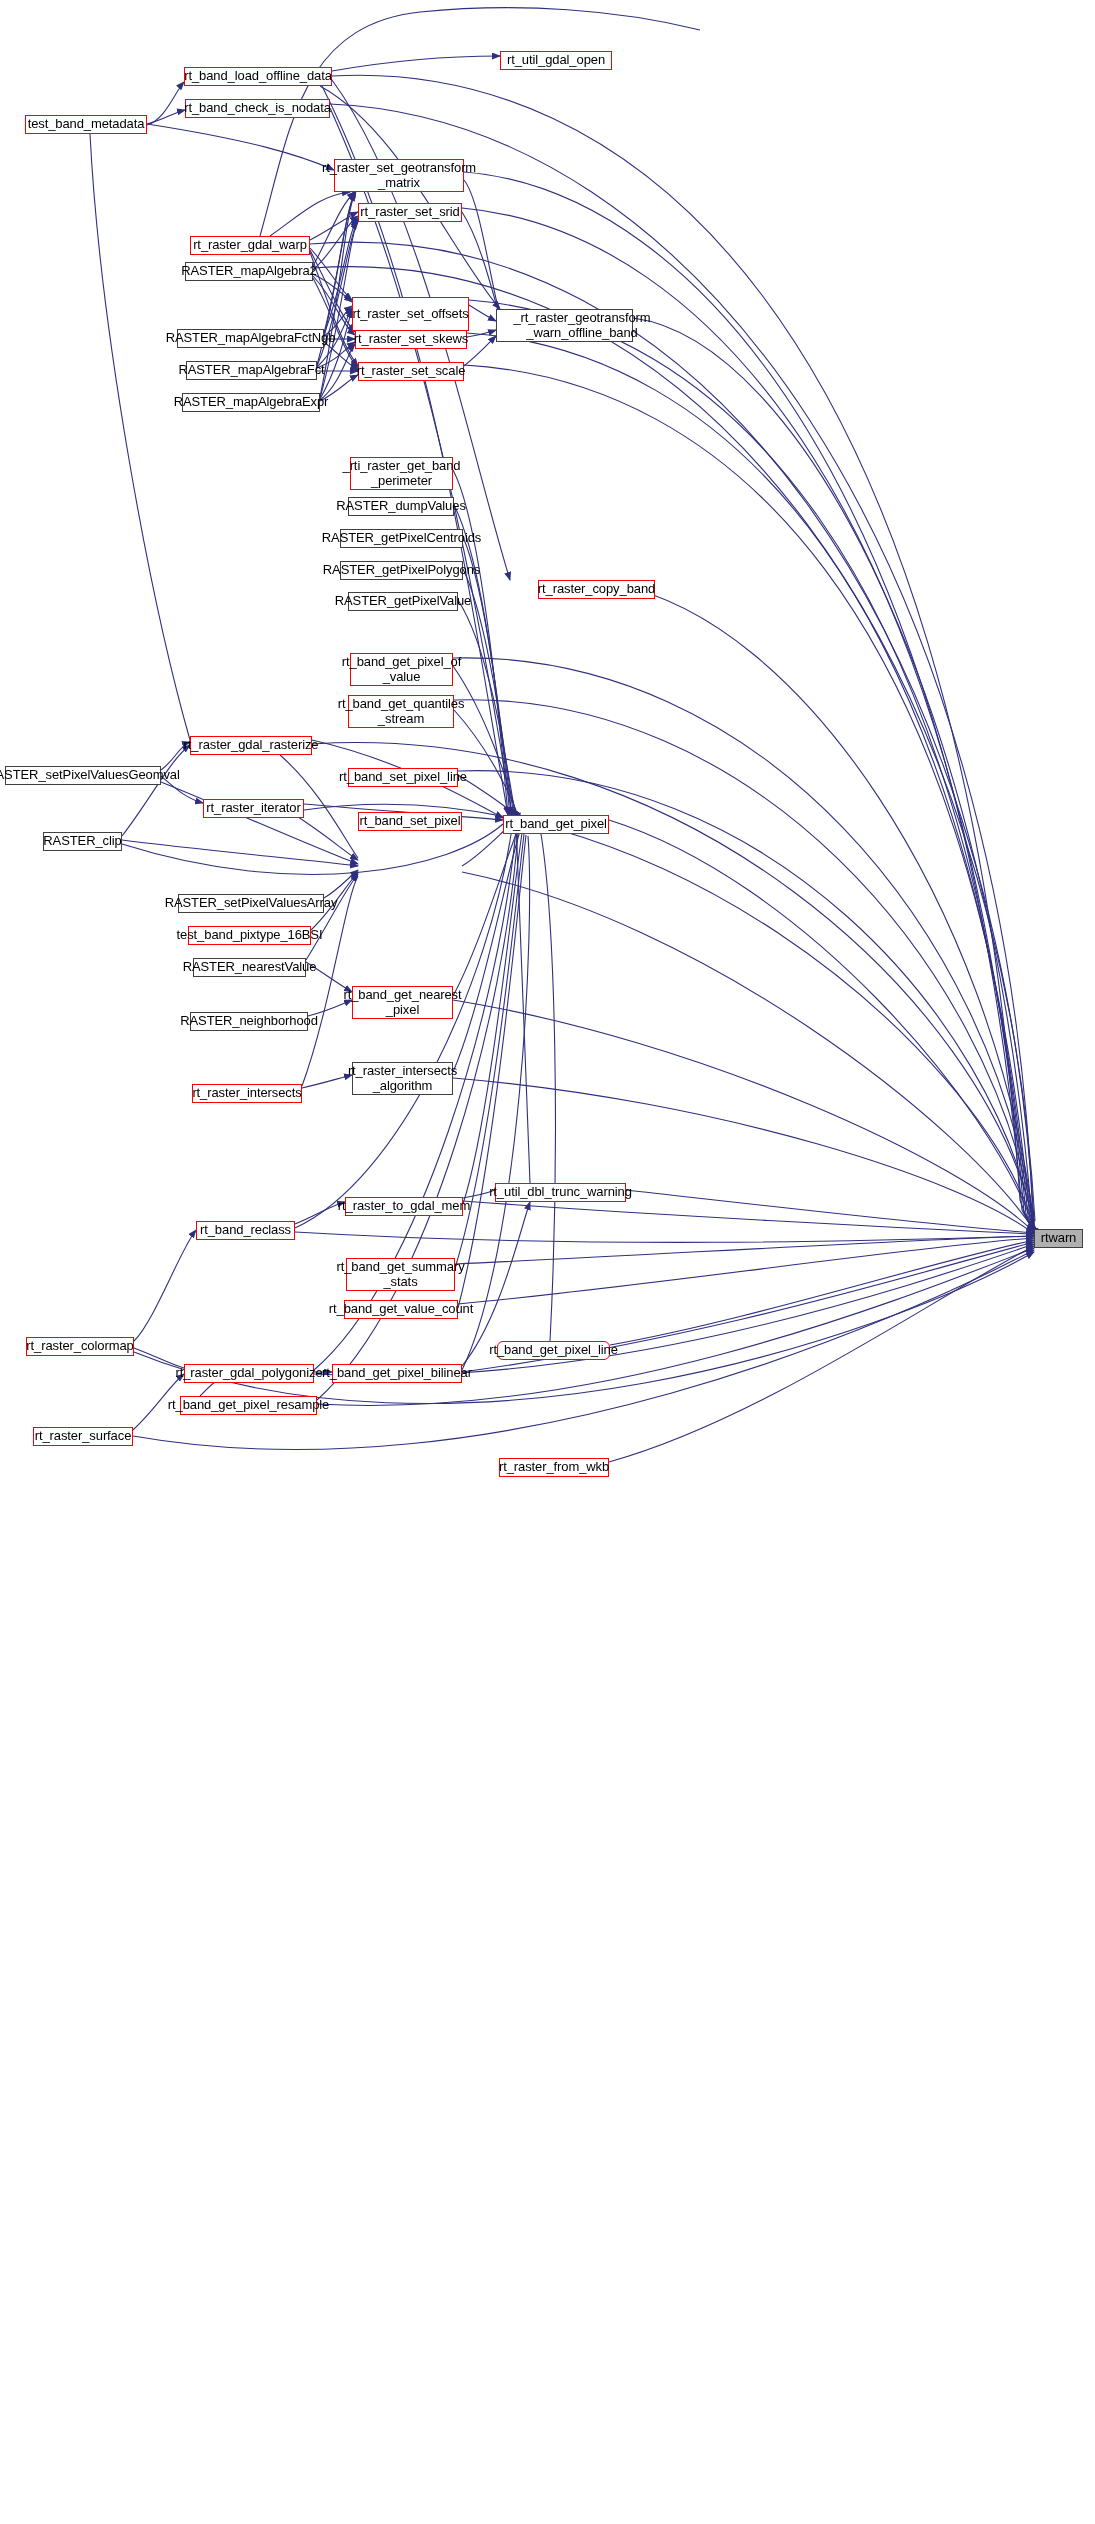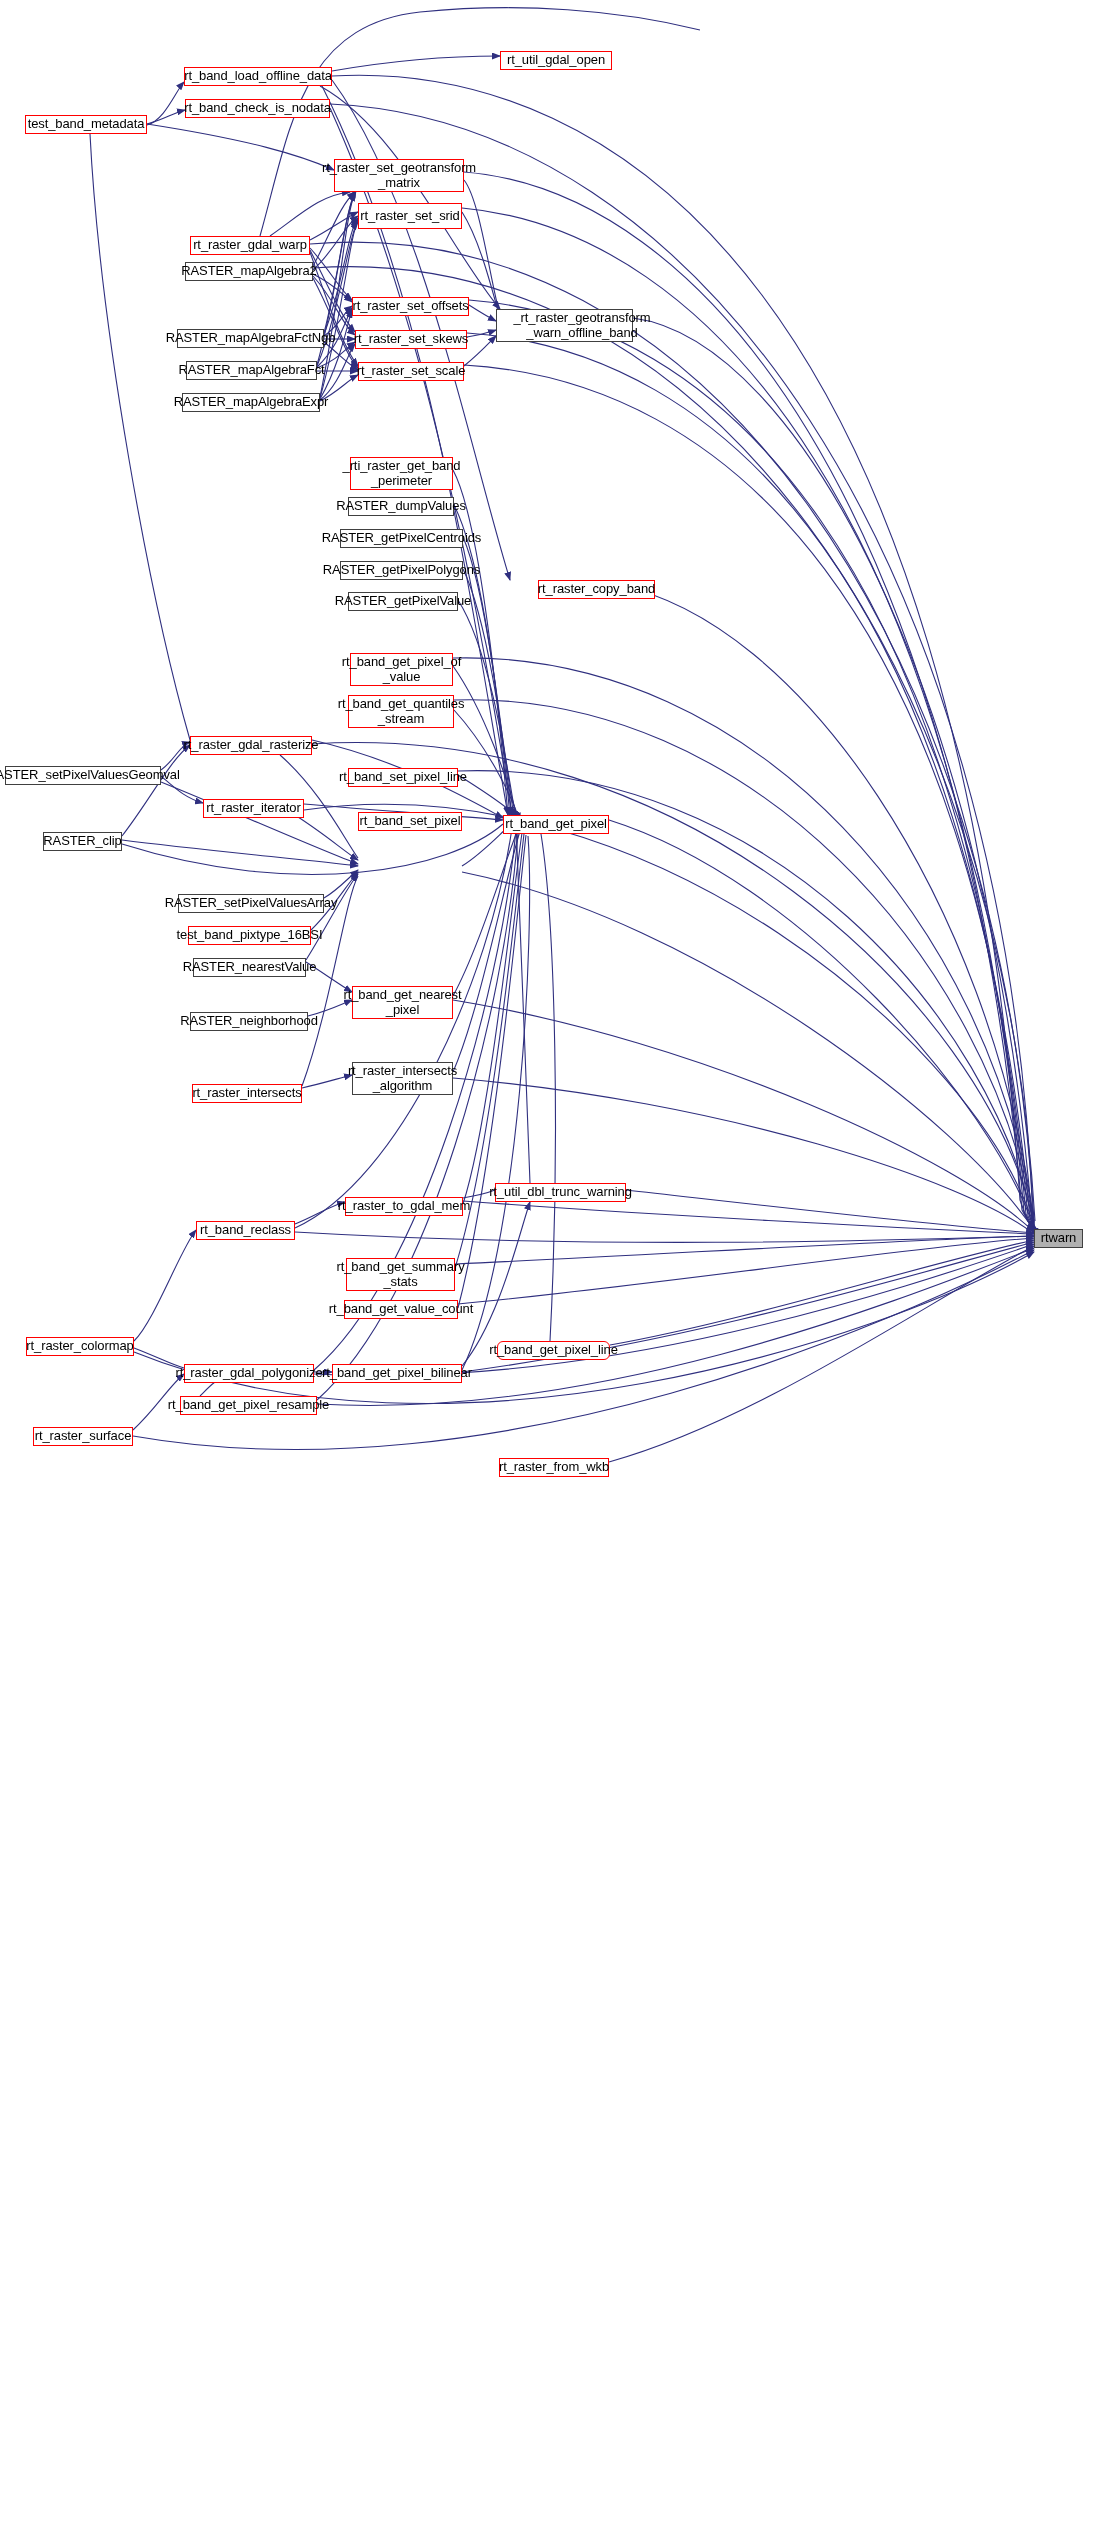--- a/index.html
+++ b/index.html
@@ -181,24 +181,24 @@
         <path d="M330,104 C700,120 1005,560 1033,1218"></path>
       </g>
   </svg>
   <div id="node-layer">
       <div class="node red" style="left: 500px; top: 51px; width: 112px; height: 19px;">rt_util_gdal_open</div>
       <div class="node red" style="left: 184px; top: 67px; width: 148px; height: 19px;">rt_band_load_offline_data</div>
       <div class="node red" style="left: 185px; top: 99px; width: 145px; height: 19px;">rt_band_check_is_nodata</div>
       <div class="node red" style="left: 25px; top: 115px; width: 122px; height: 19px;">test_band_metadata</div>
       <div class="node red" style="left: 334px; top: 159px; width: 130px; height: 33px;">rt_raster_set_geotransform
 _matrix</div>
-      <div class="node red" style="left: 358px; top: 203px; width: 104px; height: 26px;">rt_raster_set_srid</div>
+      <div class="node red" style="left: 358px; top: 203px; width: 104px; height: 19px;">rt_raster_set_srid</div>
       <div class="node red" style="left: 190px; top: 236px; width: 120px; height: 19px;">rt_raster_gdal_warp</div>
       <div class="node black" style="left: 185px; top: 262px; width: 128px; height: 19px;">RASTER_mapAlgebra2</div>
-      <div class="node red" style="left: 352px; top: 297px; width: 117px; height: 19px;">rt_raster_set_offsets</div>
+      <div class="node red" style="left: 352px; top: 297px; width: 117px; height: 34px;">rt_raster_set_offsets</div>
       <div class="node black" style="left: 496px; top: 309px; width: 137px; height: 33px; padding-left: 38px;">_rt_raster_geotransform
 _warn_offline_band</div>
       <div class="node black" style="left: 177px; top: 329px; width: 147px; height: 19px;">RASTER_mapAlgebraFctNgb</div>
       <div class="node red" style="left: 355px; top: 330px; width: 112px; height: 19px;">rt_raster_set_skews</div>
       <div class="node black" style="left: 186px; top: 361px; width: 131px; height: 19px;">RASTER_mapAlgebraFct</div>
       <div class="node red" style="left: 358px; top: 362px; width: 106px; height: 19px;">rt_raster_set_scale</div>
       <div class="node black" style="left: 182px; top: 393px; width: 138px; height: 19px;">RASTER_mapAlgebraExpr</div>
       <div class="node red" style="left: 350px; top: 457px; width: 103px; height: 33px;">_rti_raster_get_band
 _perimeter</div>
       <div class="node black" style="left: 348px; top: 497px; width: 106px; height: 19px;">RASTER_dumpValues</div>

